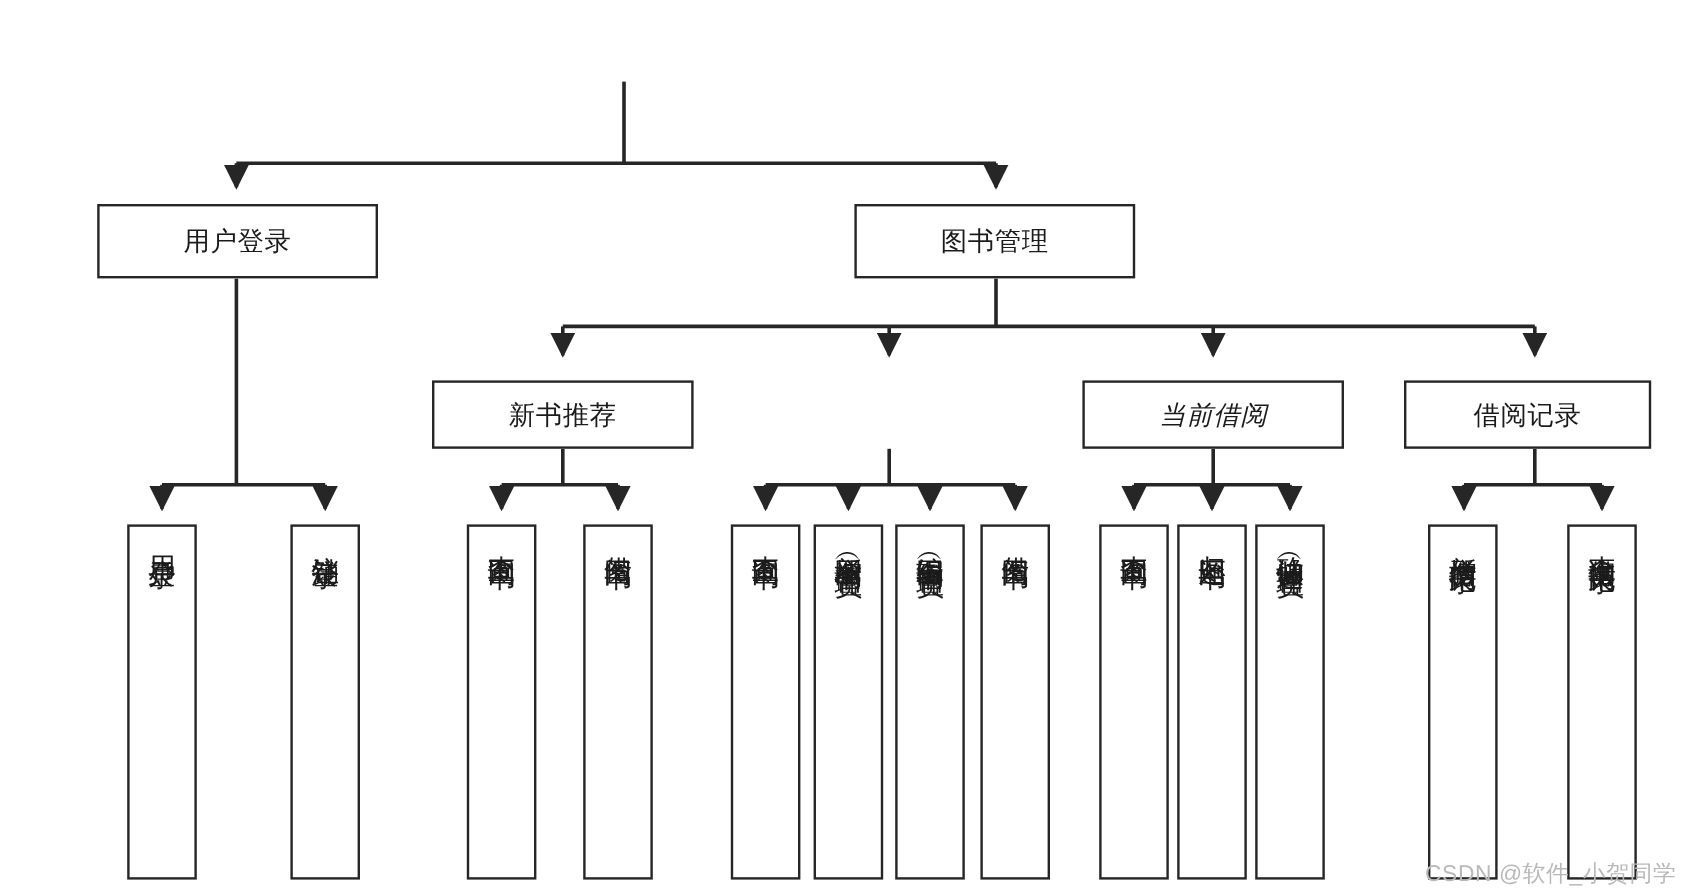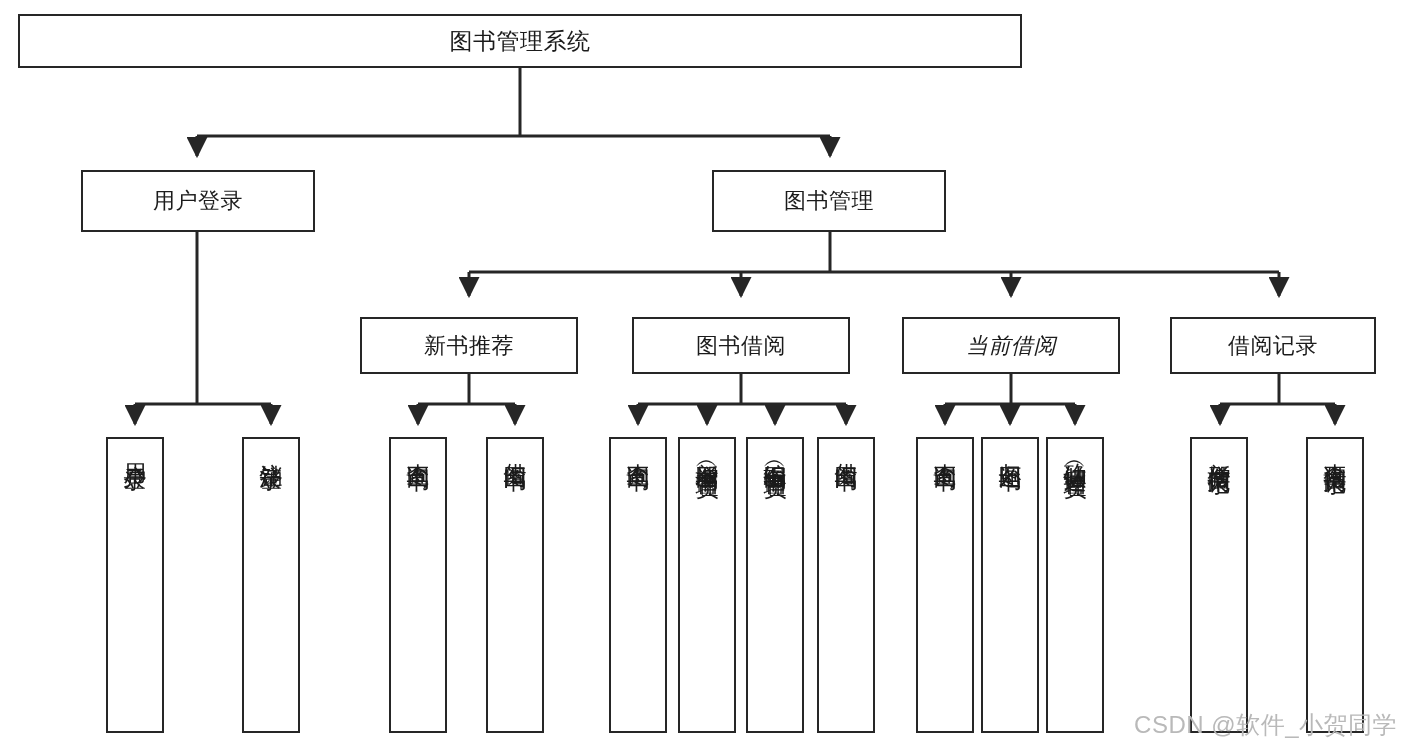--- a/index.html
+++ b/index.html
@@ -58,21 +58,21 @@
     line-height: 1.0;
     white-space: nowrap;
   }
   .root .label {
     font-size: 23px;
   }
   #watermark {
     position: absolute;
     right: 8px;
     bottom: 6px;
-    font-size: 24px;
+    font-size: 19px;
     color: #b9b9b9;
     letter-spacing: 0.5px;
     white-space: nowrap;
     user-select: none;
   }
 </style>
 </head>
 <body>
 
 <div id="canvas">
@@ -120,39 +120,33 @@
       <path d="M 1010 404 L 1010 424" marker-end="url(#arrow)"></path>
       <path d="M 1075 404 L 1075 424" marker-end="url(#arrow)"></path>
 
       <path d="M 1279 374 L 1279 404"></path>
       <path d="M 1220 404 L 1335 404"></path>
       <path d="M 1220 404 L 1220 424" marker-end="url(#arrow)"></path>
       <path d="M 1335 404 L 1335 424" marker-end="url(#arrow)"></path>
     </g>
   </svg>
 
-  <div class="node h-node root" style="left:18px; top:14px; width:1004px; height:54px;">
-    <span class="label">图书管理系统</span>
-  </div>
 
   <div class="node h-node" style="left:81px; top:170px; width:234px; height:62px;">
     <span class="label">用户登录</span>
   </div>
 
   <div class="node h-node" style="left:712px; top:170px; width:234px; height:62px;">
     <span class="label">图书管理</span>
   </div>
 
   <div class="node h-node" style="left:360px; top:317px; width:218px; height:57px;">
     <span class="label">新书推荐</span>
   </div>
 
-  <div class="node h-node" style="left:632px; top:317px; width:218px; height:57px;">
-    <span class="label">图书借阅</span>
-  </div>
 
   <div class="node h-node" style="left:902px; top:317px; width:218px; height:57px;font-style:italic;">
     <span class="label">当前借阅</span>
   </div>
 
   <div class="node h-node" style="left:1170px; top:317px; width:206px; height:57px;">
     <span class="label">借阅记录</span>
   </div>
 
   <div class="node v-node" style="left:106px; top:437px; width:58px; height:296px;">

